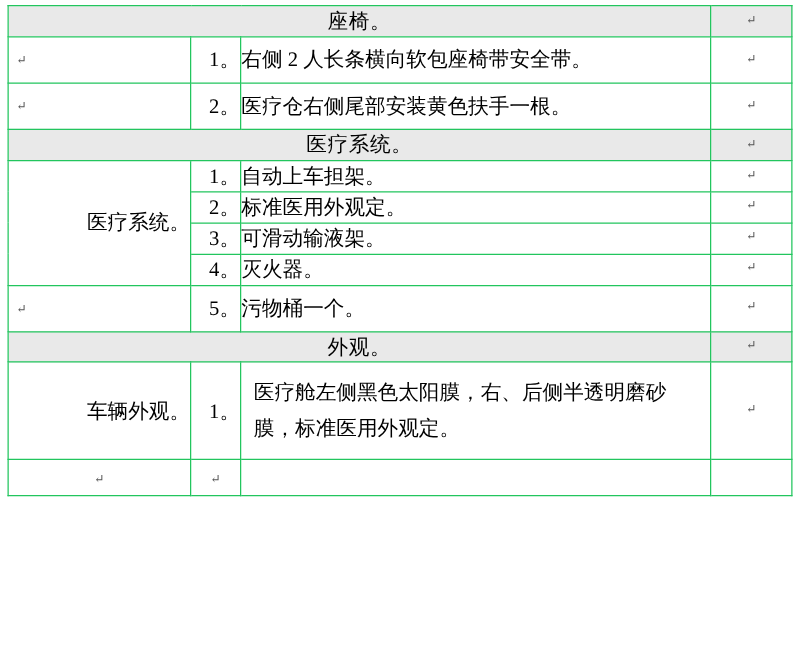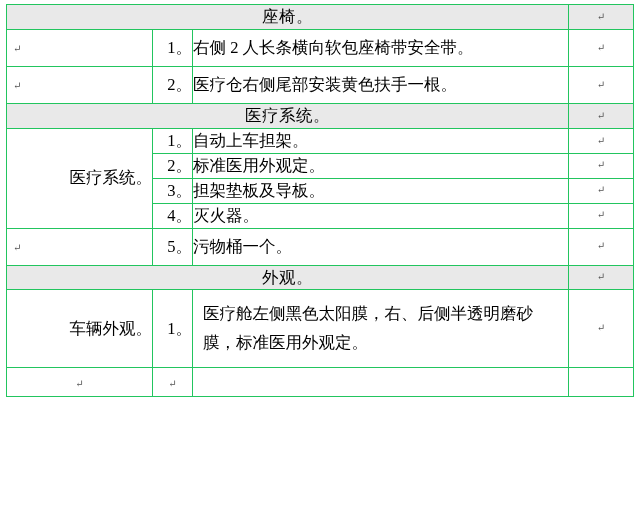--- a/index.html
+++ b/index.html
@@ -153,21 +153,21 @@
       <tr>
         <td class="num">2。</td>
         <td class="item-text">标准医用外观定。</td>
         <td>
             <span class="mark-center">↵</span>
           </td>
       </tr>
 
       <tr>
         <td class="num">3。</td>
-        <td class="item-text">担架垫板及导板。</td>
+        <td class="item-text">可滑动输液架。</td>
         <td>
             <span class="mark-center">↵</span>
           </td>
       </tr>
 
       <tr>
         <td class="num">4。</td>
         <td class="item-text">灭火器。</td>
         <td>
             <span class="mark-center">↵</span>

